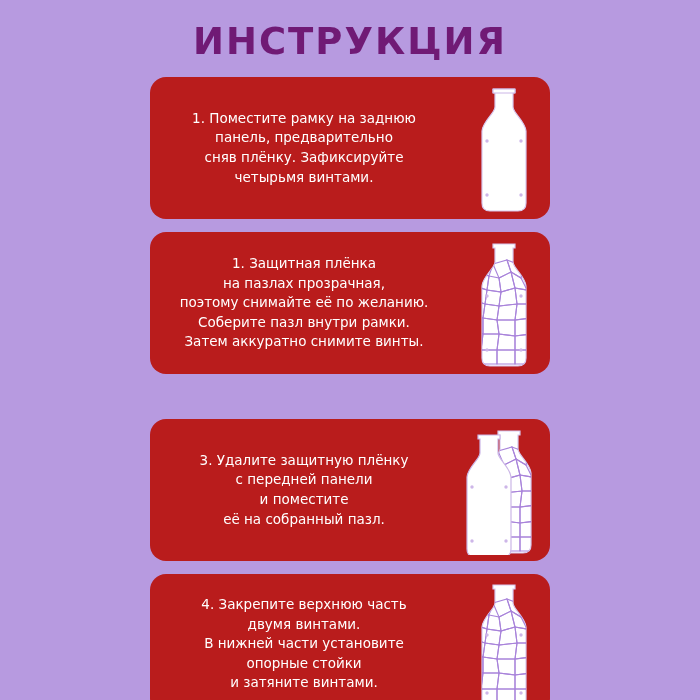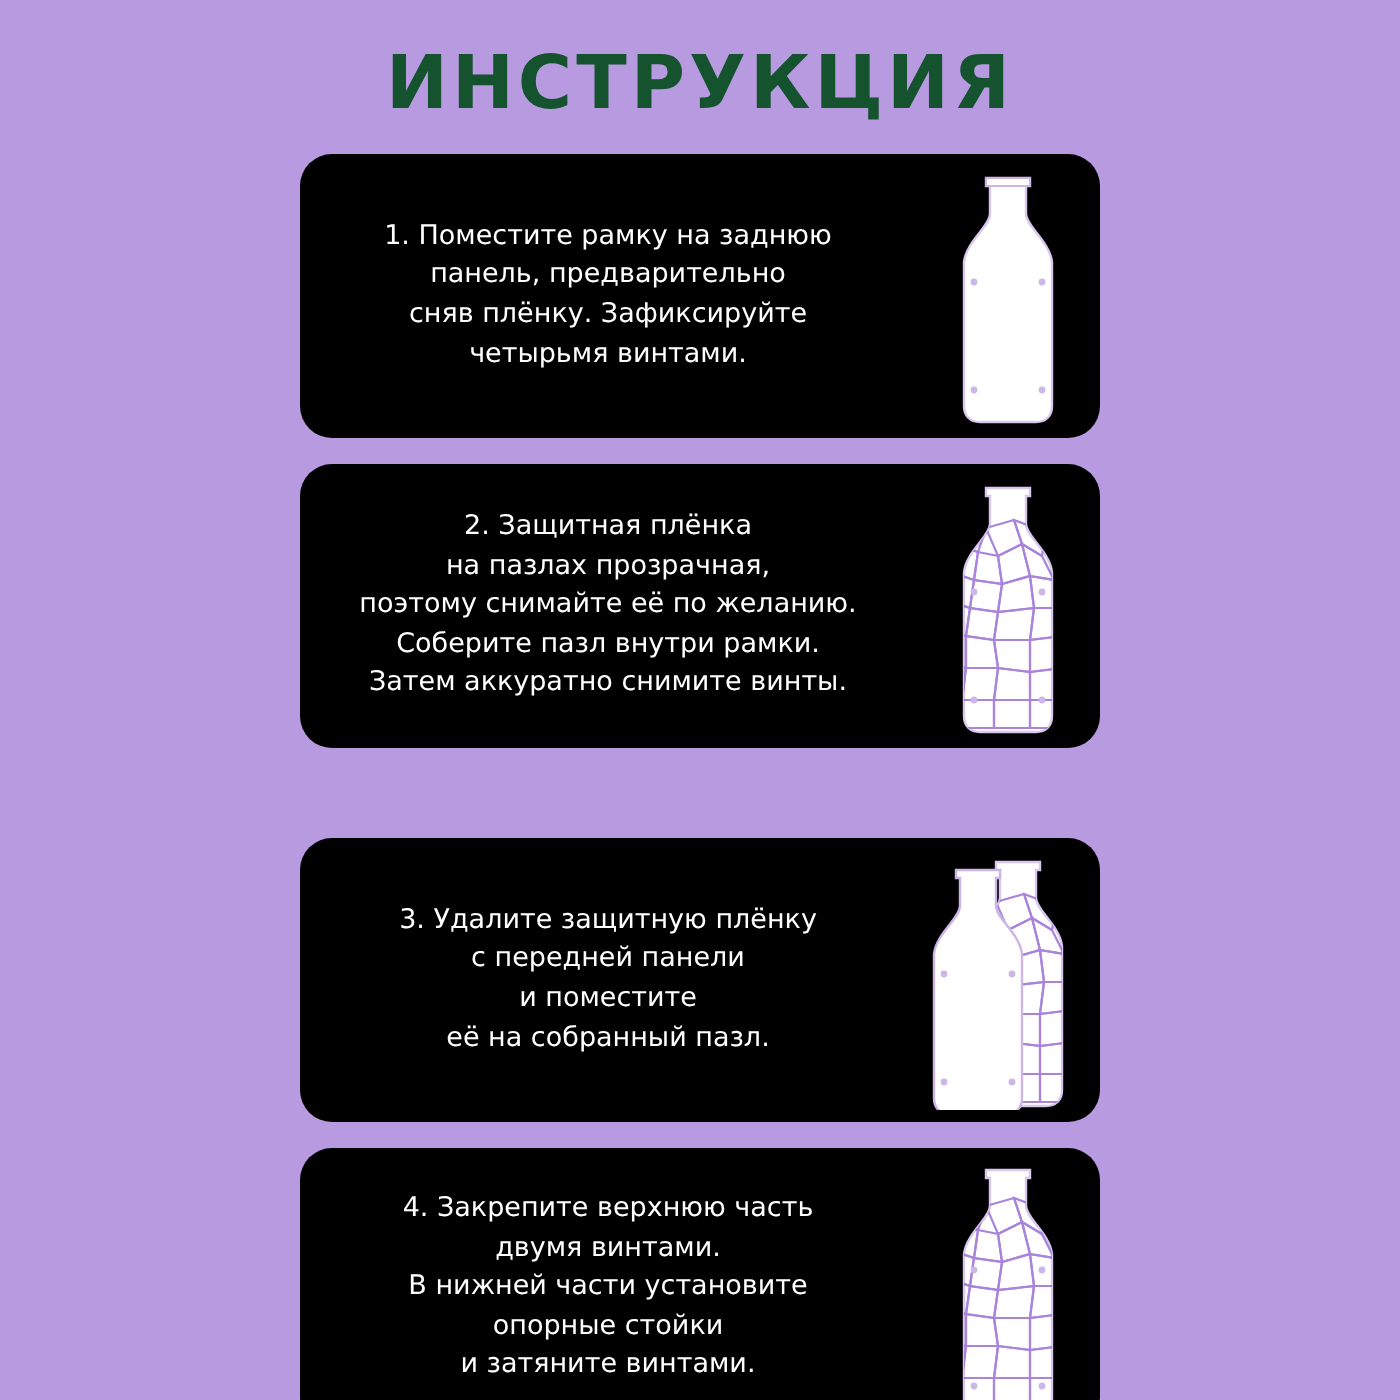--- a/index.html
+++ b/index.html
@@ -9,39 +9,39 @@
   body {
     width: 700px;
     height: 700px;
     background: #b79ae0;
     font-family: "Liberation Sans", sans-serif;
     overflow: hidden;
     position: relative;
   }
   .page-title {
     text-align: center;
-    color: #14532d;
+    color: #701a75;
     font-size: 37px;
     font-weight: bold;
     letter-spacing: 2px;
     margin: 0;
     padding-top: 20px;
     text-transform: uppercase;
     font-family: "DejaVu Sans", sans-serif;
   }
   .steps {
     margin-top: 14px;
     display: flex;
     flex-direction: column;
     align-items: center;
     gap: 13px;
   }
   .step-card {
     width: 400px;
-    background: #000000;
+    background: #b91c1c;
     border-radius: 16px;
     position: relative;
     display: flex;
     align-items: center;
     box-sizing: border-box;
   }
   .step-text {
     color: #ffffff;
     font-size: 13.5px;
     line-height: 1.45;
@@ -88,21 +88,21 @@
         <path d="M44 6 h22 v4 h-22 z" fill="#ffffff" stroke="#cbb6e6" stroke-width="1"></path>
         <circle cx="38" cy="58" r="1.7" fill="#cdb6e8"></circle>
         <circle cx="72" cy="58" r="1.7" fill="#cdb6e8"></circle>
         <circle cx="38" cy="112" r="1.7" fill="#cdb6e8"></circle>
         <circle cx="72" cy="112" r="1.7" fill="#cdb6e8"></circle>
       </svg>
     </div>
   </div>
 
   <div class="step-card card-2">
-    <div class="step-text">2. Защитная плёнка
+    <div class="step-text">1. Защитная плёнка
 на пазлах прозрачная,
 поэтому снимайте её по желанию.
 Соберите пазл внутри рамки.
 Затем аккуратно снимите винты.</div>
     <div class="card-art">
       <svg width="110" height="130" viewBox="0 0 110 130">
         <defs>
           <clipPath id="bclip2">
             <path d="M44 6 h22 v4 h-2 v14 c0 6 12 14 13 24 v72 c0 5 -3 8 -8 8 h-28 c-5 0 -8 -3 -8 -8 v-72 c1 -10 13 -18 13 -24 v-14 h-2 z"></path>
           </clipPath>

